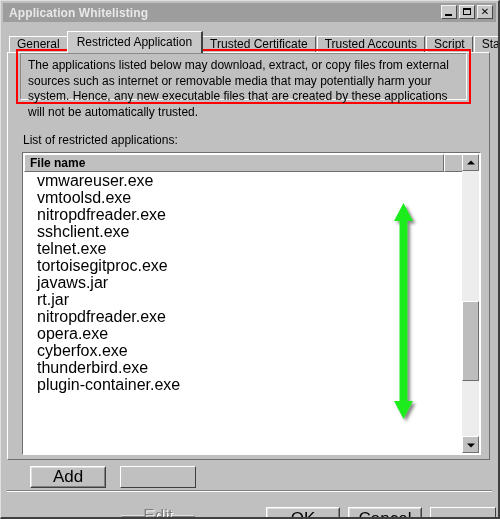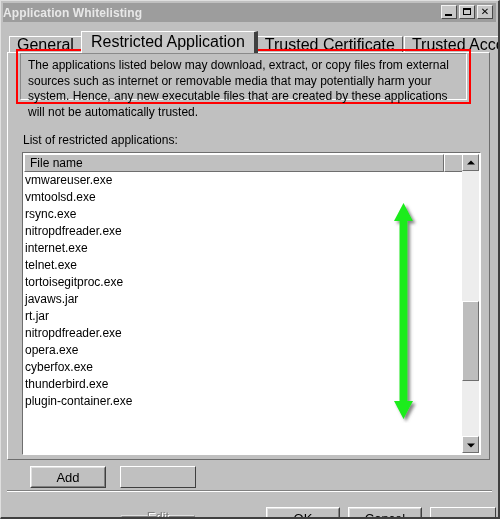--- a/index.html
+++ b/index.html
@@ -33,21 +33,21 @@
   #titlebar {
     position: absolute;
     left: 2px; top: 2px;
     width: 493px;
     height: 19px;
     background: #9d9d9d;
     display: flex;
     align-items: center;
   }
   #title-text {
-    margin-left: 0;
+    margin-left: 6px;
     font-size: 12px;
     font-weight: bold;
     color: #e8e8e8;
     letter-spacing: 0.1px;
     white-space: nowrap;
   }
   #title-buttons {
     position: absolute;
     right: 3px;
     top: 2px;
@@ -109,39 +109,39 @@
   }
   .tab {
     height: 17px;
     padding: 0 7px;
     box-sizing: border-box;
     background: #c0c0c0;
     border-top: 1px solid #ffffff;
     border-left: 1px solid #ffffff;
     border-right: 1px solid #5a5a5a;
     border-bottom: none;
-    font-size: 16px;
+    font-size: 12px;
     color: #000;
     line-height: 15px;
     white-space: nowrap;
     margin-right: 1px;
     position: relative;
     cursor: default;
   }
   .tab.active {
     height: 22px;
     line-height: 20px;
     margin-left: -2px;
     margin-right: -1px;
     padding: 0 9px;
     z-index: 5;
     background: #c8c8c8;
     border-top: 1px solid #ffffff;
     border-left: 1px solid #ffffff;
-    border-right: 4px solid #404040;
+    border-right: 2px solid #404040;
   }
 
   
   #page {
     position: absolute;
     left: 4px; top: 29px;
     width: 483px;
     height: 408px;
     box-sizing: border-box;
     background: #c0c0c0;
@@ -202,20 +202,21 @@
     border-right: 1px solid #ffffff;
     border-bottom: 1px solid #ffffff;
     overflow: hidden;
   }
   #lv-header {
     position: absolute;
     left: 1px; top: 1px;
     width: 439px;
     height: 18px;
     display: flex;
+    font-weight: bold;
   }
   #lv-col-filename {
     width: 420px;
     height: 18px;
     box-sizing: border-box;
     background: #c0c0c0;
     border-top: 1px solid #ffffff;
     border-left: 1px solid #ffffff;
     border-right: 1px solid #6e6e6e;
     border-bottom: 1px solid #6e6e6e;
@@ -239,22 +240,22 @@
     position: absolute;
     left: 1px; top: 19px;
     width: 438px;
     bottom: 1px;
     background: #ffffff;
     overflow: hidden;
   }
   .lv-row {
     height: 17px;
     line-height: 17px;
-    padding-left: 1px;
-    font-size: 12px;
+    padding-left: 13px;
+    font-size: 16px;
     color: #000;
     white-space: nowrap;
     cursor: default;
   }
 
   
   #scrollbar {
     position: absolute;
     right: 1px; top: 1px;
     width: 17px;
@@ -315,21 +316,21 @@
 
   
   .btn {
     position: absolute;
     box-sizing: border-box;
     background: #c0c0c0;
     border-top: 1px solid #ffffff;
     border-left: 1px solid #ffffff;
     border-right: 1px solid #3f3f3f;
     border-bottom: 1px solid #3f3f3f;
-    font-size: 13px;
+    font-size: 17px;
     color: #000;
     text-align: center;
     cursor: default;
     font-family: "Liberation Sans", sans-serif;
     padding: 0;
   }
   .btn > .inner {
     position: absolute;
     left: 0; top: 0; right: 0; bottom: 0;
     border-top: 1px solid #dfdfdf;
@@ -409,23 +410,22 @@
     <div id="list-label">List of restricted applications:</div>
 
     <div id="listview">
       <div id="lv-header">
         <div id="lv-col-filename">File name</div>
         <div id="lv-col-filler"></div>
       </div>
       <div id="lv-rows">
           <div class="lv-row">vmwareuser.exe</div>
           <div class="lv-row">vmtoolsd.exe</div>
-          <div class="lv-row">rsync.exe</div>
           <div class="lv-row">nitropdfreader.exe</div>
-          <div class="lv-row">internet.exe</div>
+          <div class="lv-row">sshclient.exe</div>
           <div class="lv-row">telnet.exe</div>
           <div class="lv-row">tortoisegitproc.exe</div>
           <div class="lv-row">javaws.jar</div>
           <div class="lv-row">rt.jar</div>
           <div class="lv-row">nitropdfreader.exe</div>
           <div class="lv-row">opera.exe</div>
           <div class="lv-row">cyberfox.exe</div>
           <div class="lv-row">thunderbird.exe</div>
           <div class="lv-row">plugin-container.exe</div>
         </div>

